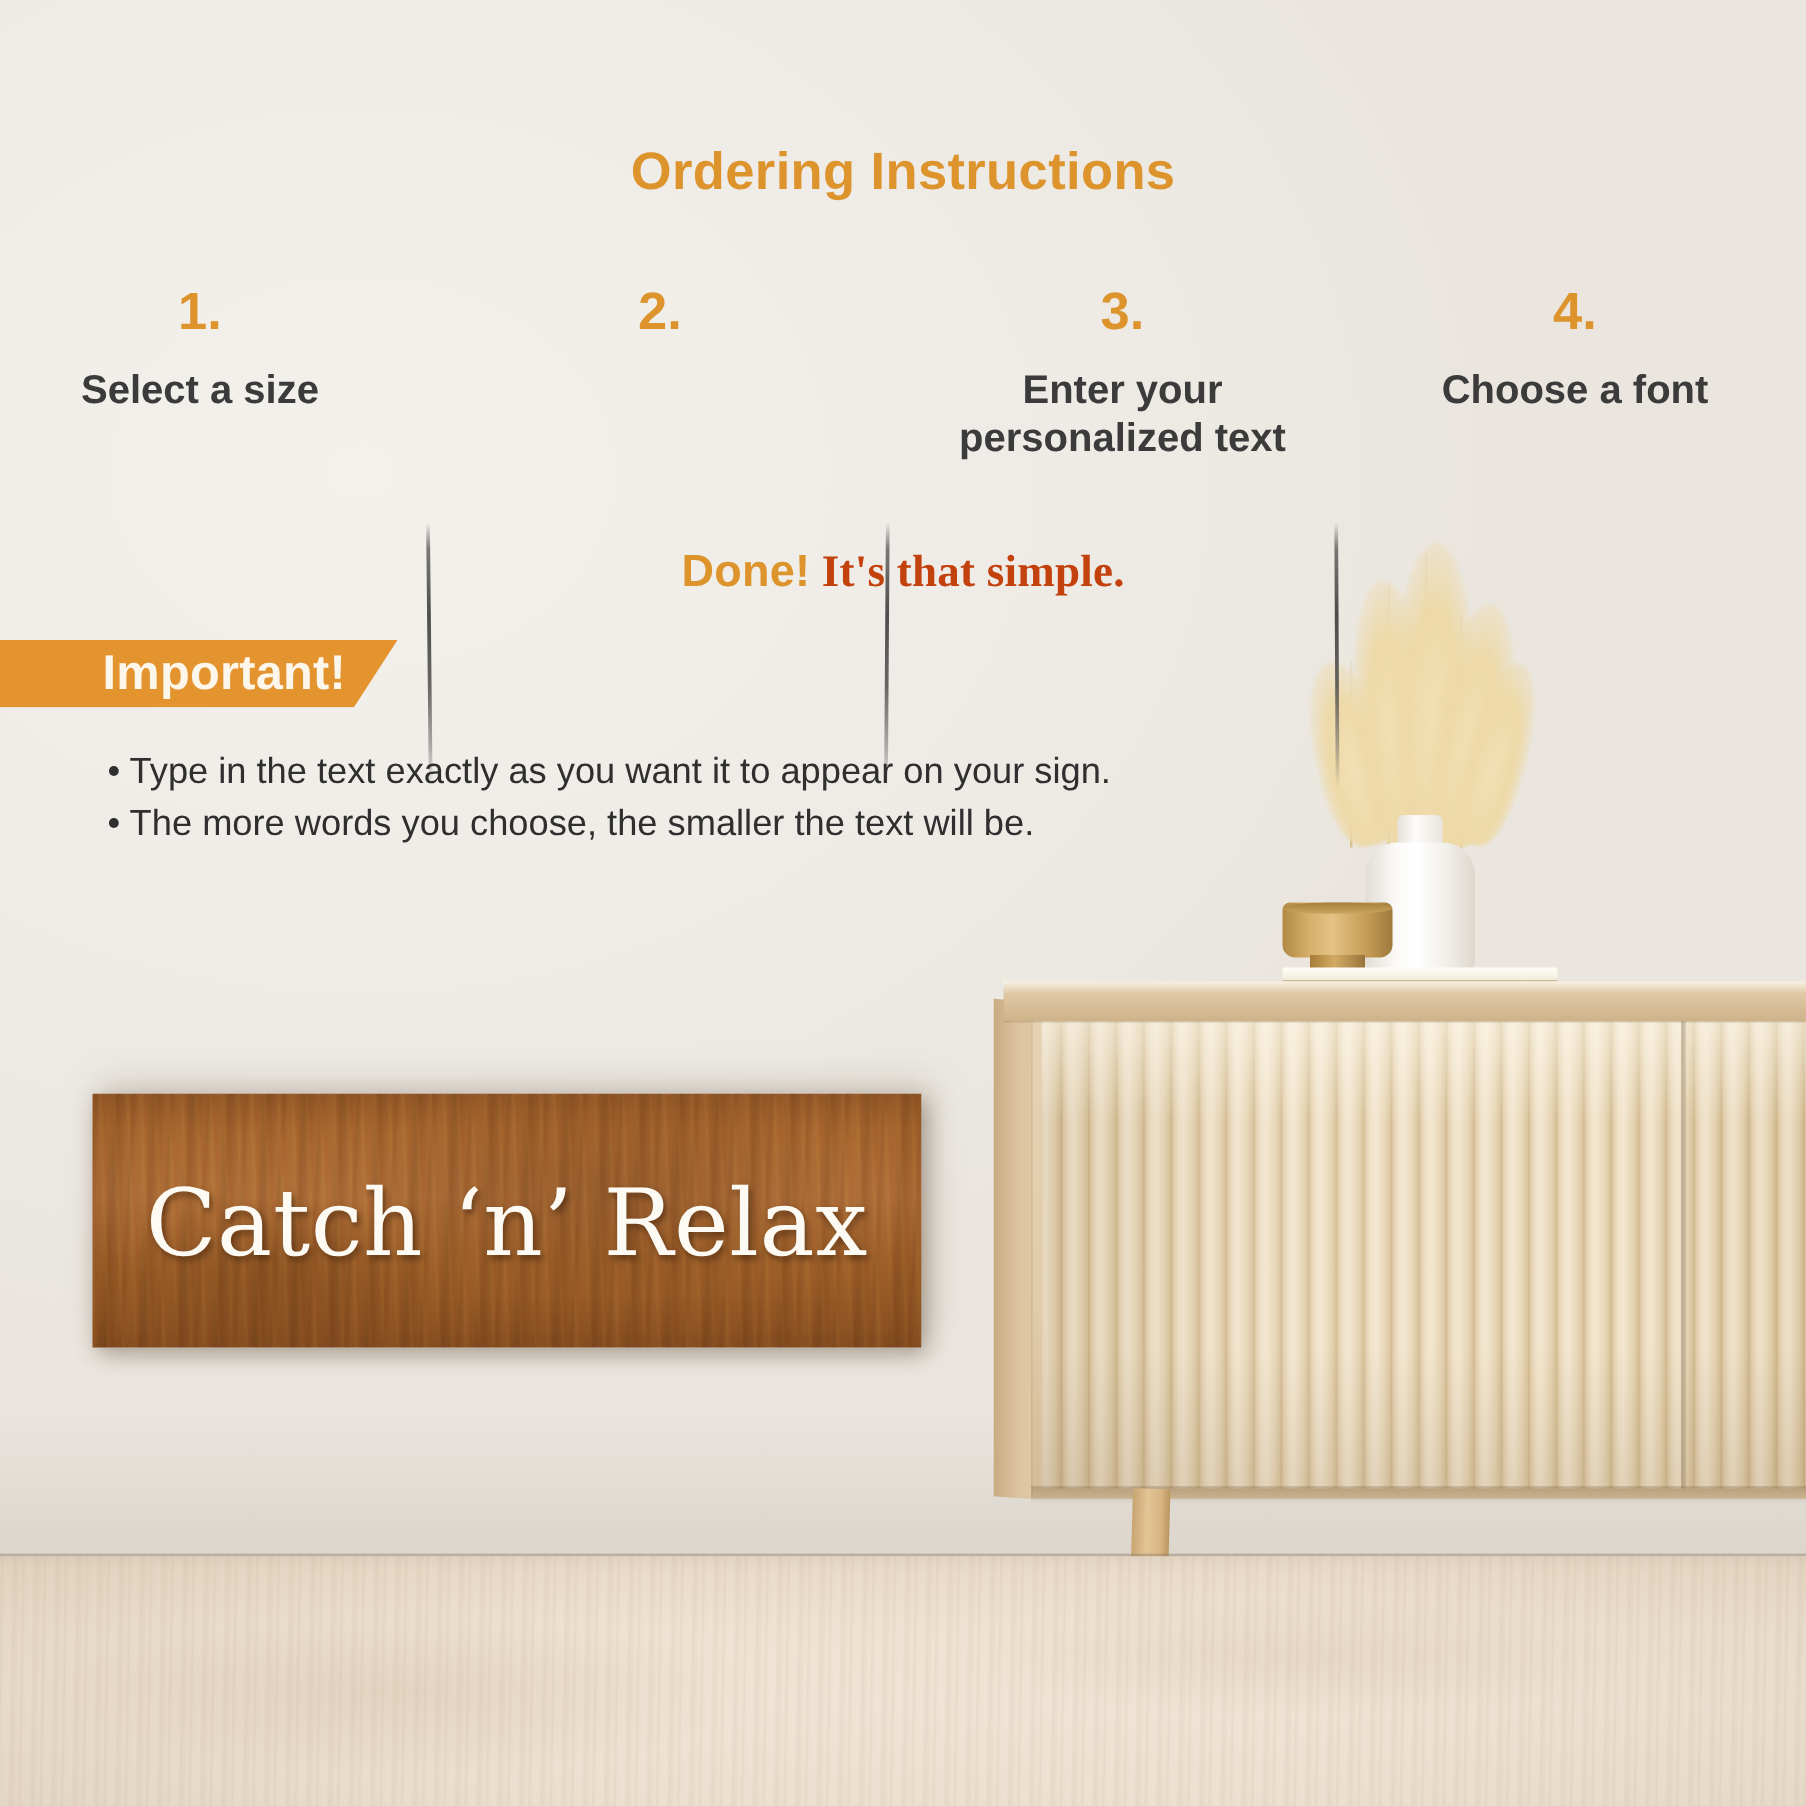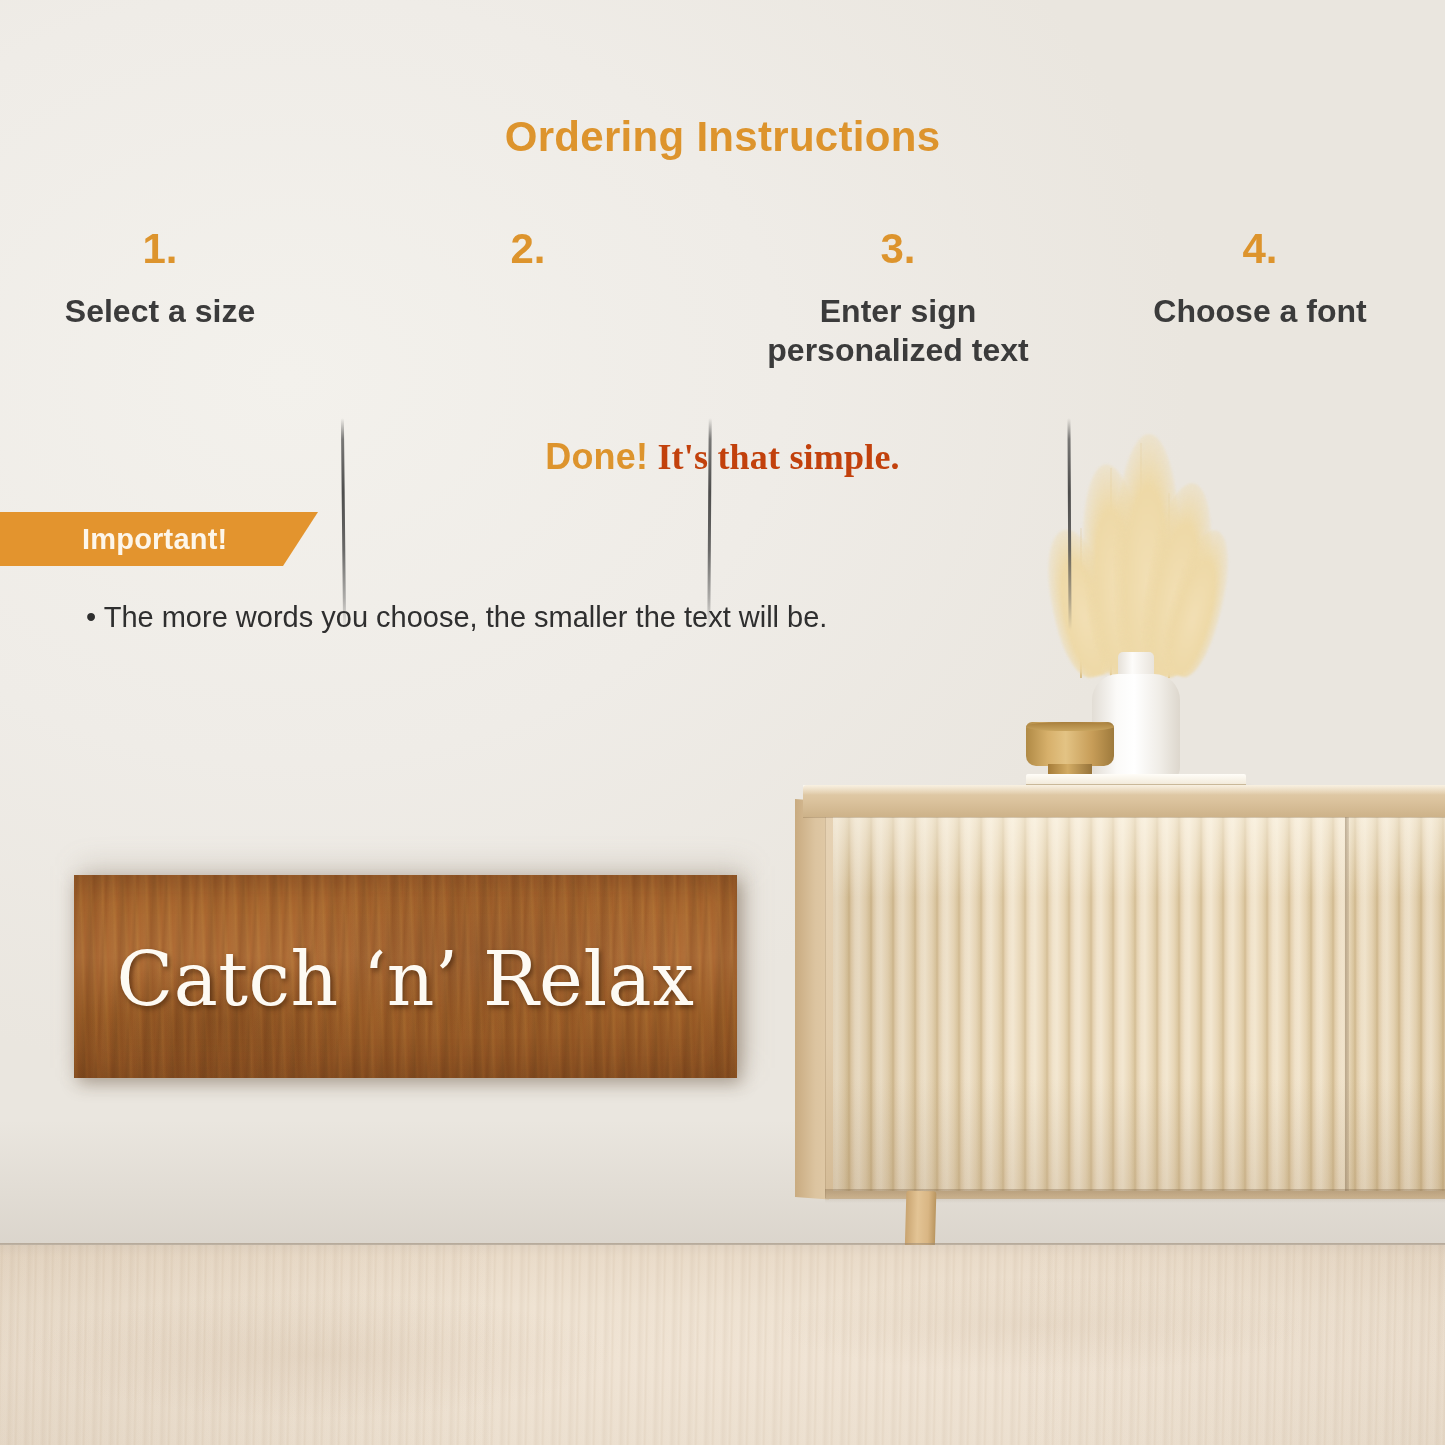--- a/index.html
+++ b/index.html
@@ -279,21 +279,21 @@
   .done-rest { color:#c2410c;font-family:Liberation Serif, serif; }
 
   .banner {
     position:absolute; left:0; top:512px; width:318px; height:54px;
     background:#e3942e;
     clip-path:polygon(0 0, 100% 0, 89% 100%, 0 100%);
     display:flex; align-items:center;
   }
   .banner-label {
     margin-left:82px;
-    color:#fdf6ea; font-size:29px; font-weight:bold; letter-spacing:0.2px;
+    color:#fdf6ea; font-size:39px; font-weight:bold; letter-spacing:0.2px;
   }
 
   .bullets { position:absolute; left:86px; top:596px; width:1040px; }
   .bullet {
     font-size:29px; color:#2f2f2f; line-height:1.46; white-space:nowrap;
   }
 
   
   .sign-shadow {
     position:absolute; left:80px; top:866px; width:665px; height:202px;
@@ -375,21 +375,21 @@
       <div class="step-num">1.</div>
       <div class="step-label" style="white-space:pre-line">Select a size</div>
     </div>
 
     <div class="step step2">
       <div class="step-num">2.</div>
     </div>
 
     <div class="step step3">
       <div class="step-num">3.</div>
-      <div class="step-label" style="white-space:pre-line">Enter sign
+      <div class="step-label" style="white-space:pre-line">Enter your
 personalized text</div>
     </div>
 
     <div class="step step4">
       <div class="step-num">4.</div>
       <div class="step-label" style="white-space:pre-line">Choose a font</div>
     </div>
 
     <div class="divider div1"></div>
     <div class="divider div2"></div>
@@ -398,16 +398,17 @@
 
   <div class="done">
     <span class="done-hl">Done!</span><span class="done-rest"> It's that simple.</span>
   </div>
 
   <div class="banner">
     <span class="banner-label">Important!</span>
   </div>
 
   <div class="bullets">
+    <div class="bullet">• Type in the text exactly as you want it to appear on your sign.</div>
     <div class="bullet">• The more words you choose, the smaller the text will be.</div>
   </div>
 
 </div>
 
 </body></html>

